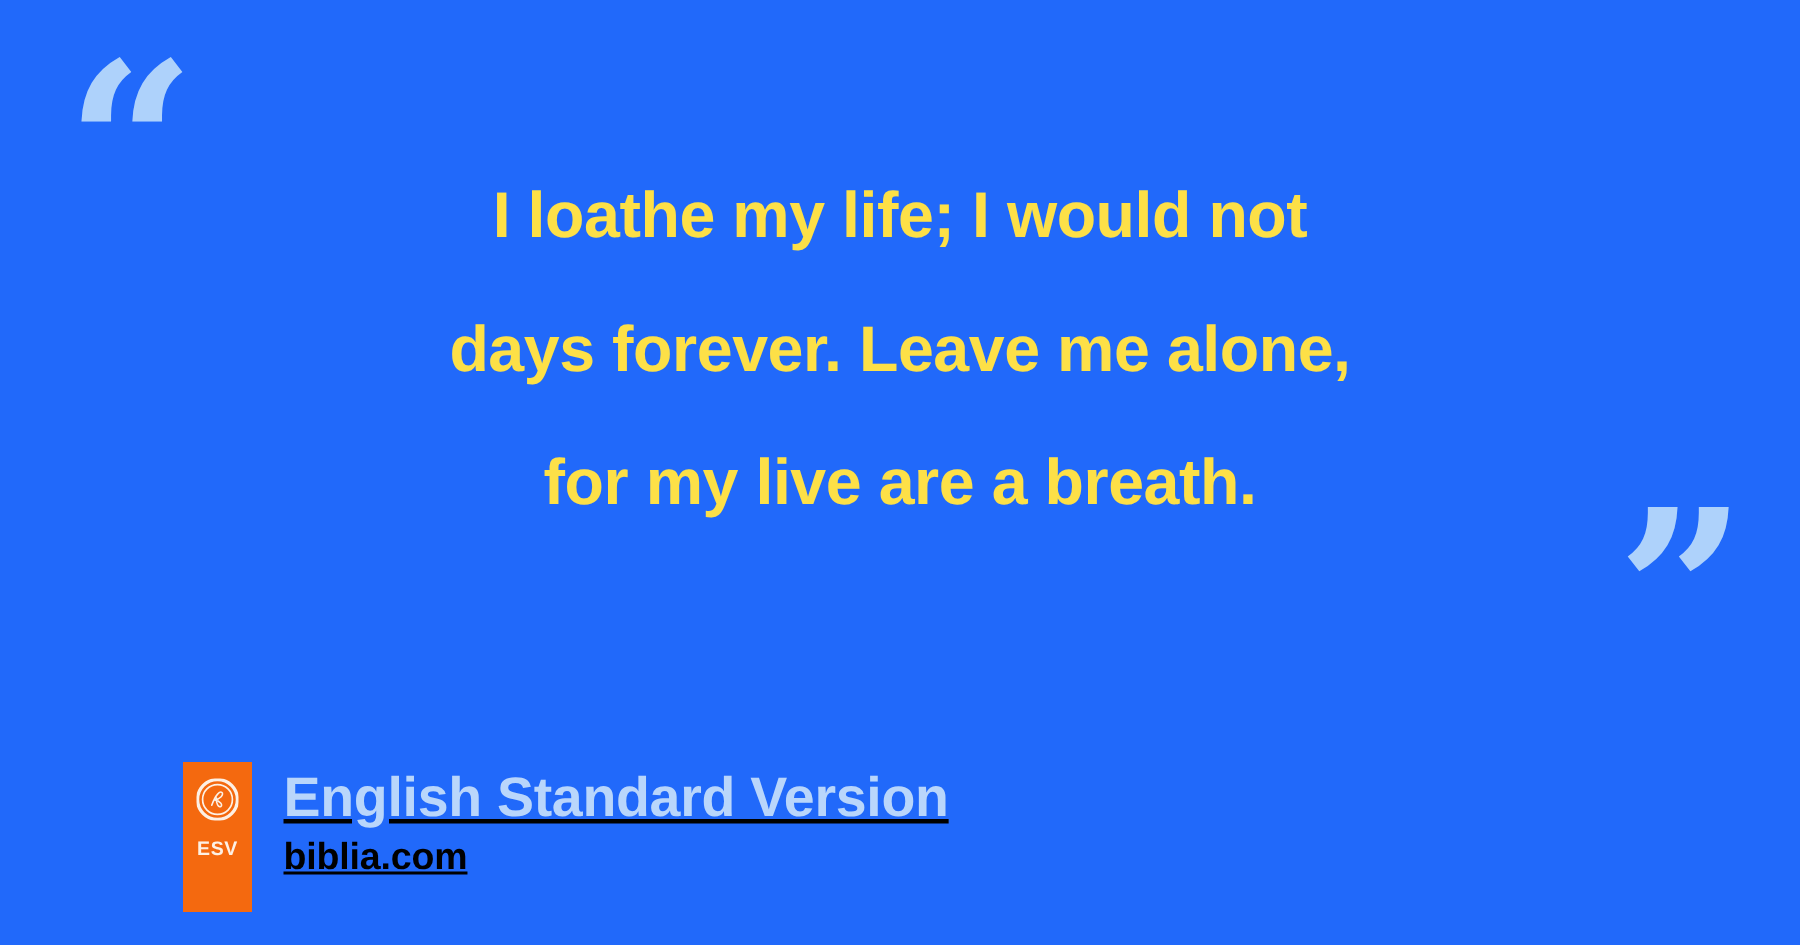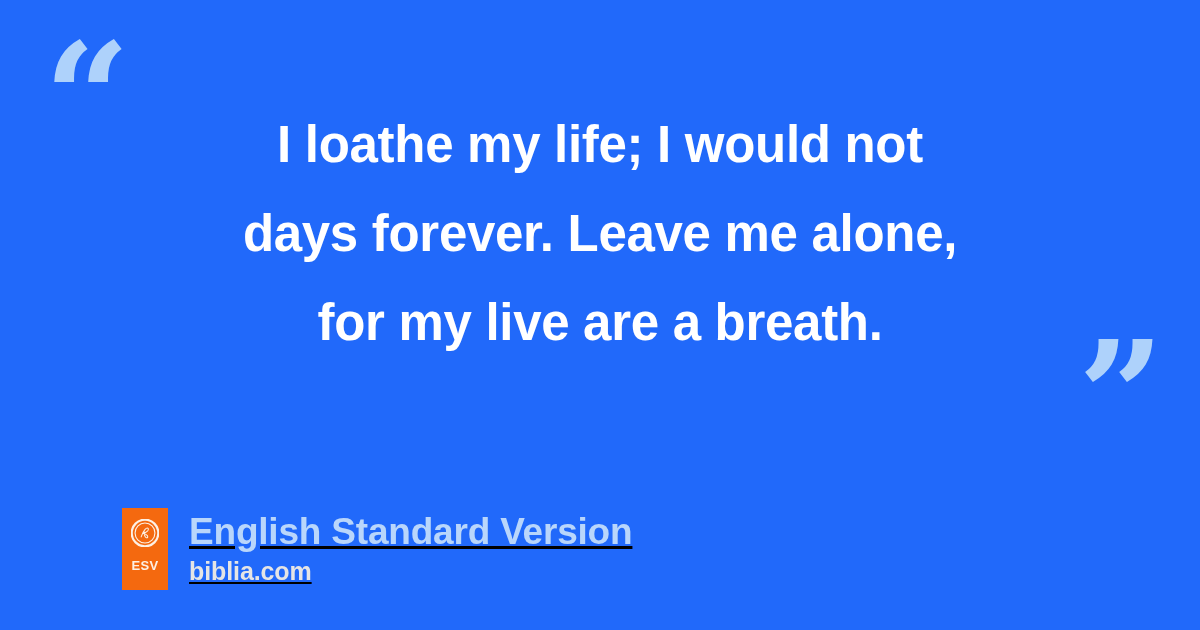--- a/index.html
+++ b/index.html
@@ -50,42 +50,42 @@
   #quote-text-block {
     position: absolute;
     left: 60px;
     top: 100px;
     width: 1080px;
     text-align: center;
   }
 
   .quote-line {
     display: block;
-    color: #ffffff;
+    color: #fde047;
     font-family: "Liberation Sans", sans-serif;
     font-weight: 700;
-    font-size: 51px;
+    font-size: 43px;
     line-height: 89px;
     letter-spacing: -0.3px;
     white-space: nowrap;
   }
 
   
   #attribution {
     position: absolute;
     left: 122px;
     top: 508px;
     display: flex;
     flex-direction: row;
     align-items: flex-start;
   }
 
   #esv-badge {
     width: 46px;
-    height: 82px;
+    height: 100px;
     background: #f4690f;
     display: flex;
     flex-direction: column;
     align-items: center;
     justify-content: flex-start;
     flex: 0 0 auto;
     padding-top: 11px;
     box-sizing: border-box;
   }
 
@@ -118,21 +118,21 @@
     color: #b9d6fb;
     font-family: "Liberation Sans", sans-serif;
     font-weight: 700;
     font-size: 37px;
     line-height: 45px;
     letter-spacing: -0.2px;
     white-space: nowrap;
   }
 
   #site-name {
-    color: #e5e5e5;
+    color: #000000;
     font-family: "Liberation Sans", sans-serif;
     font-weight: 700;
     font-size: 25px;
     line-height: 30px;
     letter-spacing: -0.1px;
     margin-top: 2px;
     white-space: nowrap;
   }
 </style>
 </head>

